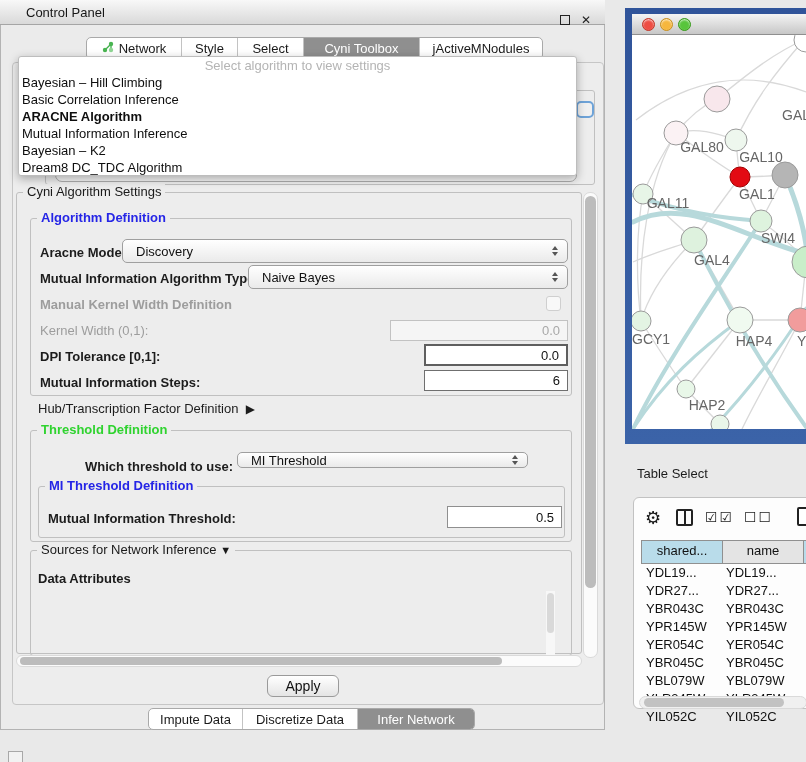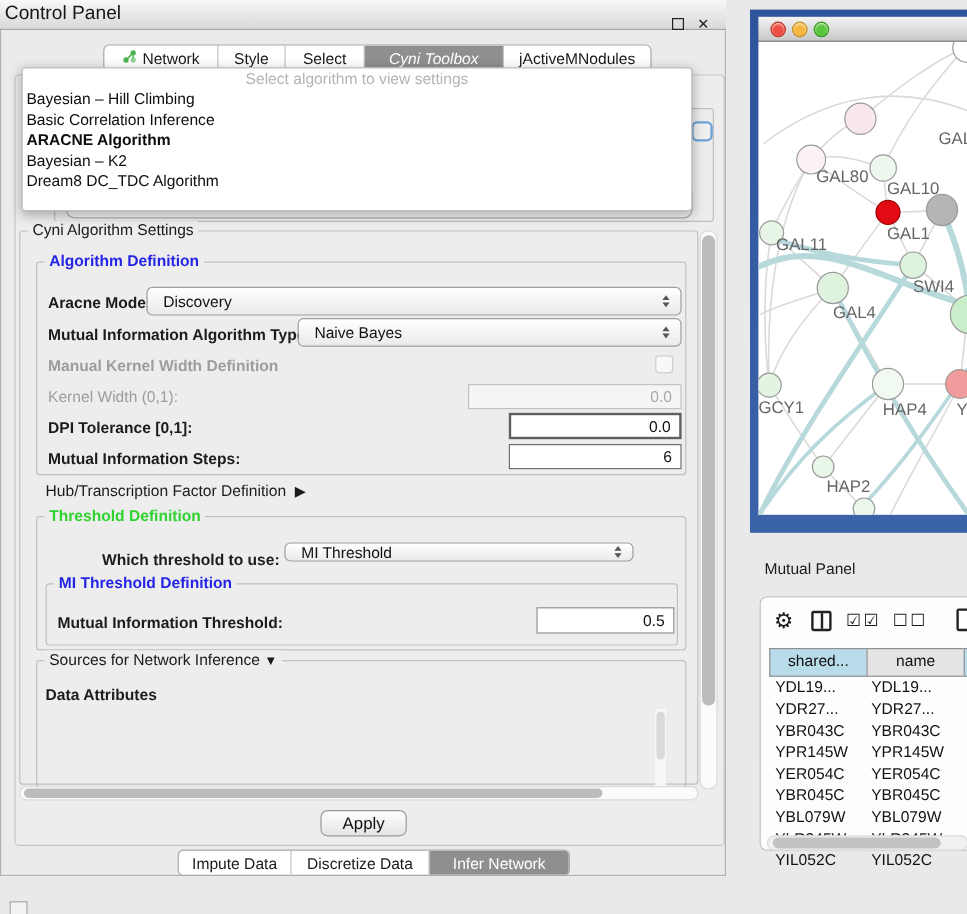--- a/index.html
+++ b/index.html
@@ -5,21 +5,21 @@
   html,body{margin:0;padding:0;}
   body{font-family:"Liberation Sans","DejaVu Sans",sans-serif;}
   #stage{position:relative;width:806px;height:762px;background:#e9e9e9;overflow:hidden;}
   .abs{position:absolute;box-sizing:border-box;}
   .b{font-weight:bold;}
   .lbl{font-size:13px;color:#1c1c1c;white-space:nowrap;}
   .graytxt{color:#9d9d9d;text-align:right;}
   
   .cpwin{background:#ebebeb;border:1px solid #b3b3b3;}
   .titlebar{background:linear-gradient(#f8f8f8,#d9d9d9);border-bottom:1px solid #a5a5a5;display:flex;align-items:center;}
-  .titlebar .t{font-size:16px;color:#161616;padding-left:4px;}
+  .titlebar .t{font-size:13px;color:#161616;padding-left:26px;}
   .winbtn{font-size:12px;color:#222;line-height:12px;}
   .sqbtn{width:10px;height:10px;border:1.5px solid #222;}
   
   .segbar{display:flex;background:#fff;border:1px solid #a9a9a9;border-radius:5px;overflow:hidden;}
   .seg{display:flex;align-items:center;justify-content:center;font-size:13px;color:#1a1a1a;border-right:1px solid #c3c3c3;gap:5px;}
   .seg:last-child{border-right:none;}
   .seg.sel{background:#8f8f8f;color:#fff;}
   
   .popup{background:#fff;border:1px solid #bdbdbd;border-radius:3px;box-shadow:0 3px 10px rgba(0,0,0,0.3);}
   .popup .hdr{font-size:13px;color:#b4b4b4;text-align:center;height:17px;line-height:17px;}
@@ -74,41 +74,42 @@
             <circle cx="9" cy="9" r="2.2" fill="#8fd694"></circle>
           </svg></span>
         <span>Network</span>
       </div>
       <div class="seg" style="width: 55px;">
         <span>Style</span>
       </div>
       <div class="seg" style="width: 65px; justify-content: center;">
         <span>Select</span>
       </div>
-      <div class="seg sel" style="width: 115px; font-style: italic;">
+      <div class="seg sel" style="width: 115px;">
         <span>Cyni Toolbox</span>
       </div>
       <div class="seg" style="width: 122px;">
         <span>jActiveMNodules</span>
       </div>
     </div>
 
   <div class="abs" style="left:12px;top:62px;width:592px;height:643px;background:#ededed;border:1px solid #c6c6c6;border-radius:4px;"></div>
 
   <div class="abs grp" style="left:45px;top:90px;width:550px;height:95px;"></div>
   <div class="abs" style="left:576px;top:101px;width:18px;height:17px;border:2px solid #6ea3d8;border-radius:5px;background:#f0f0f0;"></div>
   <div class="abs" style="left:55px;top:152px;width:522px;height:30px;border:1px solid #adadad;border-radius:7px;background:#f5f5f5;display:flex;align-items:center;">
     <span class="lbl graytxt" style="padding-left:16px;">gal-filtered.sif default node</span>
   </div>
 
   <div class="abs popup" style="left:18px;top:56px;width:559px;height:120px;z-index:30;" id="algo-popup">
       <div class="hdr">Select algorithm to view settings</div>
       <div class="itm">Bayesian – Hill Climbing</div>
       <div class="itm">Basic Correlation Inference</div>
       <div class="itm b">ARACNE Algorithm</div>
+      <div class="itm">Mutual Information Inference</div>
       <div class="itm">Bayesian – K2</div>
       <div class="itm">Dream8 DC_TDC Algorithm</div>
     </div>
 
   <div class="abs grp" style="left:16px;top:192px;width:566px;height:462px;">
     <span class="legend" style="color:#1a1a1a;">Cyni Algorithm Settings</span>
   </div>
 
   <div class="abs sbtrack" style="left:583px;top:192px;width:15px;height:466px;"></div>
   <div class="abs sbthumb" style="left:585px;top:196px;width:11px;height:392px;"></div>
@@ -258,21 +259,21 @@
         <text x="757" y="199" text-anchor="middle" font-size="14" fill="#666" font-family="Liberation Sans, sans-serif">GAL1</text>
         <text x="668" y="208" text-anchor="middle" font-size="14" fill="#666" font-family="Liberation Sans, sans-serif">GAL11</text>
         <text x="778" y="243" text-anchor="middle" font-size="14" fill="#666" font-family="Liberation Sans, sans-serif">SWI4</text>
         <text x="712" y="265" text-anchor="middle" font-size="14" fill="#666" font-family="Liberation Sans, sans-serif">GAL4</text>
         <text x="632" y="344" text-anchor="start" font-size="14" fill="#666" font-family="Liberation Sans, sans-serif">GCY1</text>
         <text x="754" y="346" text-anchor="middle" font-size="14" fill="#666" font-family="Liberation Sans, sans-serif">HAP4</text>
         <text x="797" y="346" text-anchor="start" font-size="14" fill="#666" font-family="Liberation Sans, sans-serif">Y</text>
         <text x="707" y="410" text-anchor="middle" font-size="14" fill="#666" font-family="Liberation Sans, sans-serif">HAP2</text>
       </svg></div>
 
-  <span class="abs lbl" style="left:637px;top:466px;">Mutual Panel</span>
+  <span class="abs lbl" style="left:637px;top:466px;">Table Select</span>
   <div class="abs tblwin" style="left:633px;top:497px;width:185px;height:212px;overflow:hidden;"></div>
   <span class="abs icon" style="left:645px;top:507px;font-size:18px;">⚙</span>
   <div class="abs" style="left:676px;top:509px;width:17px;height:17px;border:2px solid #222;border-radius:2px;">
     <div style="width:2px;height:100%;background:#222;margin:0 auto;"></div>
   </div>
   <span class="abs icon" style="left:705px;top:509px;font-size:14px;letter-spacing:2px;">☑☑</span>
   <span class="abs icon" style="left:744px;top:509px;font-size:14px;letter-spacing:2px;">☐☐</span>
   <div class="abs" style="left:797px;top:507px;width:14px;height:19px;border:2px solid #222;border-radius:2px;background:#fff;"></div>
   <div class="abs" style="left:641px;top:540px;" id="tbl">
       <div style="display: flex;">

